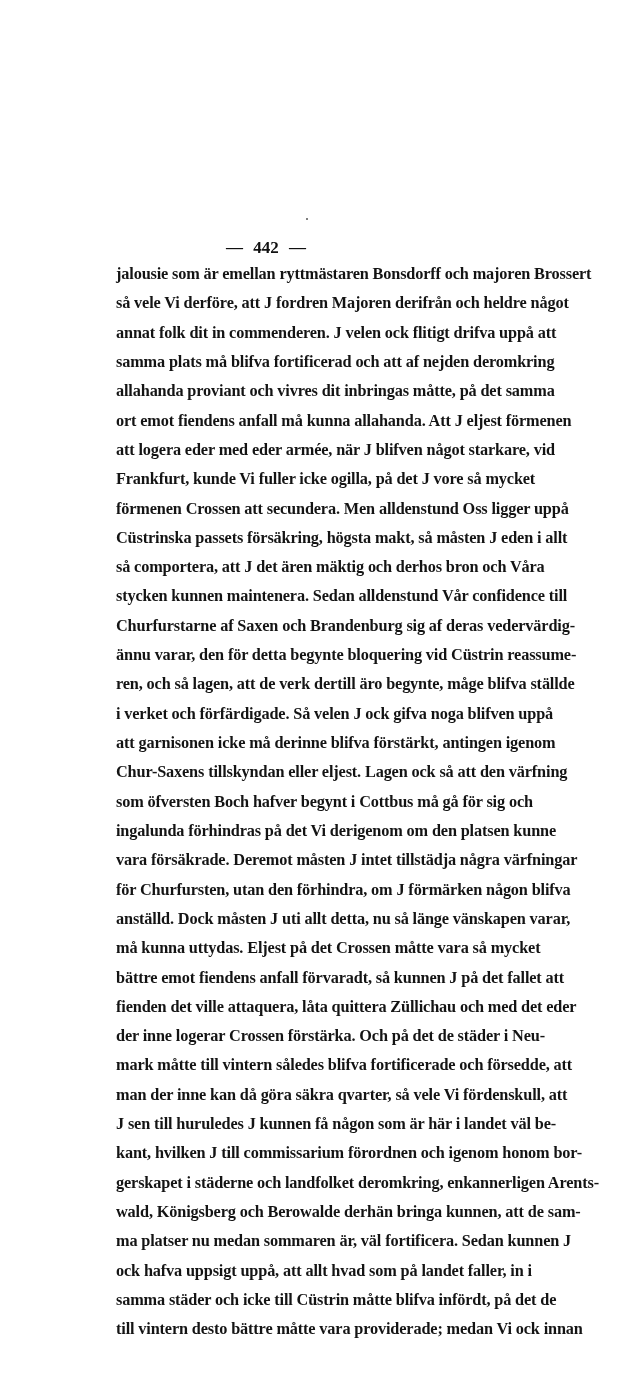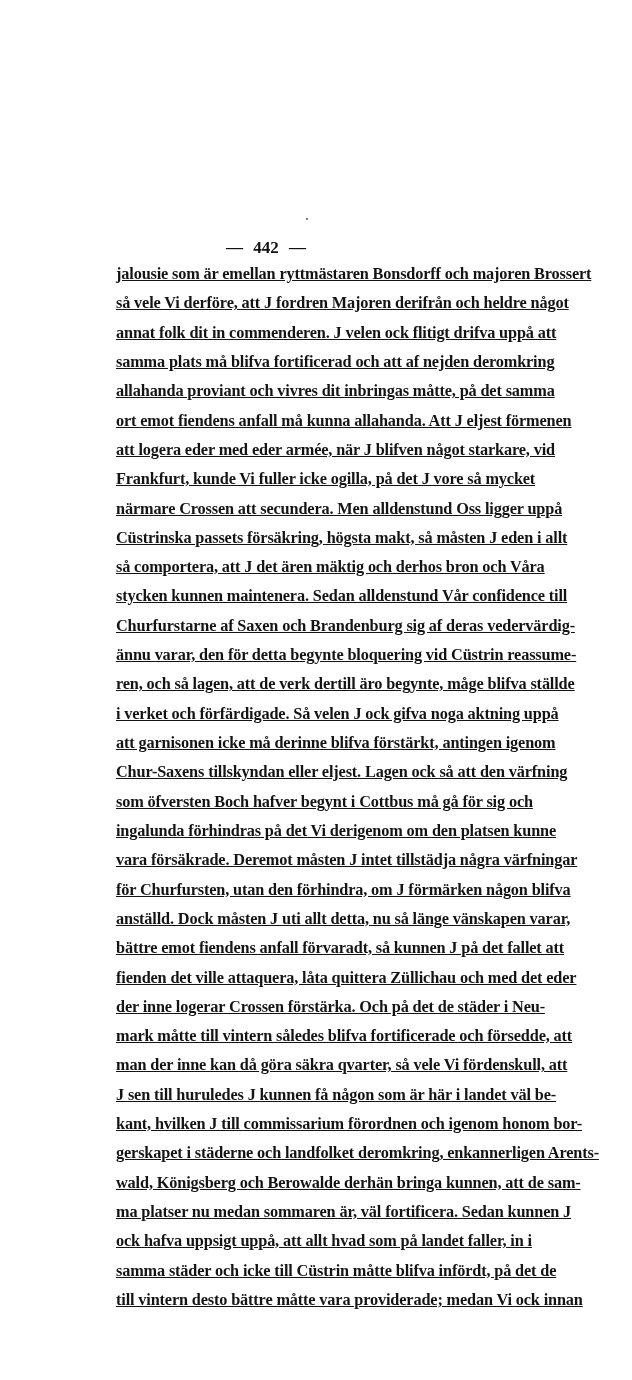--- a/index.html
+++ b/index.html
@@ -12,55 +12,56 @@
     font-family: "Liberation Serif", serif; font-weight: bold; font-size: 17px; color: #111;
     word-spacing: 6px;
   }
   .body-text {
     position: absolute; left: 116px; top: 263px; width: 413px;
   }
   .line {
     display: block; height: 29.32px; line-height: 22px;
     font-family: "Liberation Serif", serif; font-size: 16.3px; color: #141414;
     text-align: justify; text-align-last: justify; white-space: nowrap; overflow: visible;
-    font-weight: bold; letter-spacing: -0.15px; text-decoration: underline;
+    font-weight: bold; letter-spacing: -0.15px;
   }
   .speck {
     position: absolute; width: 2px; height: 2px; background: #555; border-radius: 1px;
   }
 </style>
 </head>
 <body>
 
 <div class="page">
   <div class="page-number">— 442 —</div>
   <div class="body-text" id="body-text">
       <span class="line">jalousie som är emellan ryttmästaren Bonsdorff och majoren Brossert</span>
       <span class="line">så vele Vi derföre, att J fordren Majoren derifrån och heldre något</span>
       <span class="line">annat folk dit in commenderen. J velen ock flitigt drifva uppå att</span>
       <span class="line">samma plats må blifva fortificerad och att af nejden deromkring</span>
       <span class="line">allahanda proviant och vivres dit inbringas måtte, på det samma</span>
       <span class="line">ort emot fiendens anfall må kunna allahanda. Att J eljest förmenen</span>
       <span class="line">att logera eder med eder armée, när J blifven något starkare, vid</span>
       <span class="line">Frankfurt, kunde Vi fuller icke ogilla, på det J vore så mycket</span>
-      <span class="line">närmare Crossen att secundera. Men alldenstund Oss ligger uppå</span>
+      <span class="line">förmenen Crossen att secundera. Men alldenstund Oss ligger uppå</span>
       <span class="line">Cüstrinska passets försäkring, högsta makt, så måsten J eden i allt</span>
       <span class="line">så comportera, att J det ären mäktig och derhos bron och Våra</span>
       <span class="line">stycken kunnen maintenera. Sedan alldenstund Vår confidence till</span>
       <span class="line">Churfurstarne af Saxen och Brandenburg sig af deras vedervärdig-</span>
       <span class="line">ännu varar, den för detta begynte bloquering vid Cüstrin reassume-</span>
       <span class="line">ren, och så lagen, att de verk dertill äro begynte, måge blifva ställde</span>
-      <span class="line">i verket och förfärdigade. Så velen J ock gifva noga aktning uppå</span>
+      <span class="line">i verket och förfärdigade. Så velen J ock gifva noga blifven uppå</span>
       <span class="line">att garnisonen icke må derinne blifva förstärkt, antingen igenom</span>
       <span class="line">Chur-Saxens tillskyndan eller eljest. Lagen ock så att den värfning</span>
       <span class="line">som öfversten Boch hafver begynt i Cottbus må gå för sig och</span>
       <span class="line">ingalunda förhindras på det Vi derigenom om den platsen kunne</span>
       <span class="line">vara försäkrade. Deremot måsten J intet tillstädja några värfningar</span>
       <span class="line">för Churfursten, utan den förhindra, om J förmärken någon blifva</span>
       <span class="line">anställd. Dock måsten J uti allt detta, nu så länge vänskapen varar,</span>
+      <span class="line">må kunna uttydas. Eljest på det Crossen måtte vara så mycket</span>
       <span class="line">bättre emot fiendens anfall förvaradt, så kunnen J på det fallet att</span>
       <span class="line">fienden det ville attaquera, låta quittera Züllichau och med det eder</span>
       <span class="line">der inne logerar Crossen förstärka. Och på det de städer i Neu-</span>
       <span class="line">mark måtte till vintern således blifva fortificerade och försedde, att</span>
       <span class="line">man der inne kan då göra säkra qvarter, så vele Vi fördenskull, att</span>
       <span class="line">J sen till huruledes J kunnen få någon som är här i landet väl be-</span>
       <span class="line">kant, hvilken J till commissarium förordnen och igenom honom bor-</span>
       <span class="line">gerskapet i städerne och landfolket deromkring, enkannerligen Arents-</span>
       <span class="line">wald, Königsberg och Berowalde derhän bringa kunnen, att de sam-</span>
       <span class="line">ma platser nu medan sommaren är, väl fortificera. Sedan kunnen J</span>

